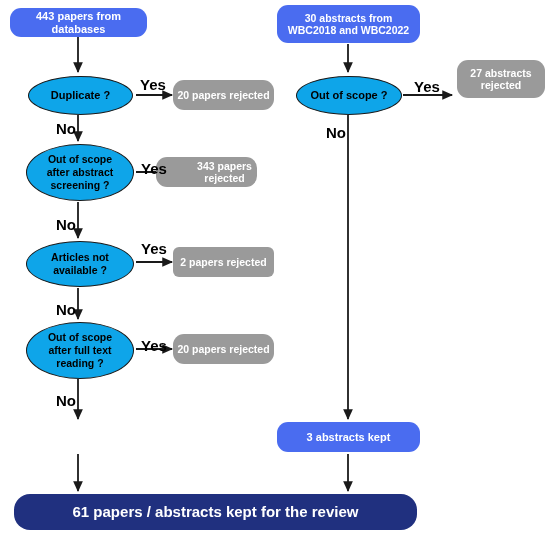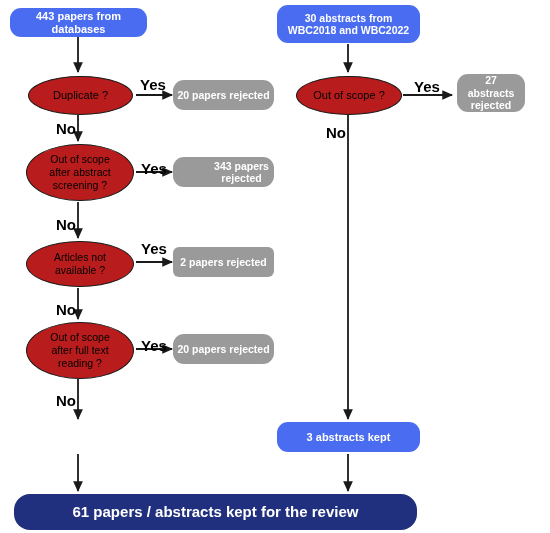--- a/index.html
+++ b/index.html
@@ -44,23 +44,23 @@
   }
   .ellipse {
     position: absolute;
     box-sizing: border-box;
     display: flex;
     align-items: center;
     justify-content: center;
     text-align: center;
     border: 1.6px solid #1a1a1a;
     border-radius: 50%;
-    background: #b91c1c;
+    background: #0ea5e9;
     color: #000000;
-    font-weight: normal;
+    font-weight: bold;
     line-height: 1.22;
   }
   .edge-label {
     position: absolute;
     font-weight: bold;
     color: #000000;
     font-size: 15px;
     white-space: nowrap;
   }
   svg.arrows {
@@ -103,36 +103,36 @@
   </svg>
 
   <div class="node pill pill-blue" style="left:10px; top:8px; width:137px; height:29px; font-size:11px;">443 papers from databases</div>
 
   <div class="ellipse" style="left:28px; top:76px; width:105px; height:39px; font-size:11px;">Duplicate ?</div>
 
   <div class="node pill pill-gray" style="left:173px; top:80px; width:101px; height:30px; font-size:10.5px;">20 papers rejected</div>
 
   <div class="ellipse" style="left:26px; top:144px; width:108px; height:57px; font-size:10.5px; padding:0 12px;">Out of scope after abstract screening ?</div>
 
-  <div class="node pill pill-gray" style="left:173px; top:157px; width:101px; height:30px; font-size:10.5px;padding-left:36px;">343 papers rejected</div>
+  <div class="node pill pill-gray" style="left:156px; top:157px; width:101px; height:30px; font-size:10.5px;padding-left:36px;">343 papers rejected</div>
 
   <div class="ellipse" style="left:26px; top:241px; width:108px; height:46px; font-size:10.5px; padding:0 10px;">Articles not available ?</div>
 
   <div class="node pill pill-gray" style="left:173px; top:247px; width:101px; height:30px; font-size:10.5px;border-radius:6px;">2 papers rejected</div>
 
   <div class="ellipse" style="left:26px; top:322px; width:108px; height:57px; font-size:10.5px; padding:0 12px;">Out of scope after full text reading ?</div>
 
   <div class="node pill pill-gray" style="left:173px; top:334px; width:101px; height:30px; font-size:10.5px;">20 papers rejected</div>
 
 
   <div class="node pill pill-blue" style="left:277px; top:5px; width:143px; height:38px; font-size:10.5px; padding:0 9px;">30 abstracts from WBC2018 and WBC2022</div>
 
   <div class="ellipse" style="left:296px; top:76px; width:106px; height:39px; font-size:11px;">Out of scope ?</div>
 
-  <div class="node pill pill-gray" style="left:457px; top:74px; width:68px; height:38px; font-size:10.5px; padding:0 6px;">27 abstracts rejected</div>
+  <div class="node pill pill-gray" style="left:457px; top:60px; width:88px; height:38px; font-size:10.5px; padding:0 6px;">27 abstracts rejected</div>
 
   <div class="node pill pill-blue" style="left:277px; top:422px; width:143px; height:30px; font-size:11px;">3 abstracts kept</div>
 
   <div class="node pill pill-navy" style="left:14px; top:494px; width:403px; height:36px; font-size:15px;">61 papers / abstracts kept for the review</div>
 
   <span class="edge-label" style="left:140px; top:76px;">Yes</span>
   <span class="edge-label" style="left:56px; top:120px;">No</span>
 
   <span class="edge-label" style="left:141px; top:160px;">Yes</span>
   <span class="edge-label" style="left:56px; top:216px;">No</span>

